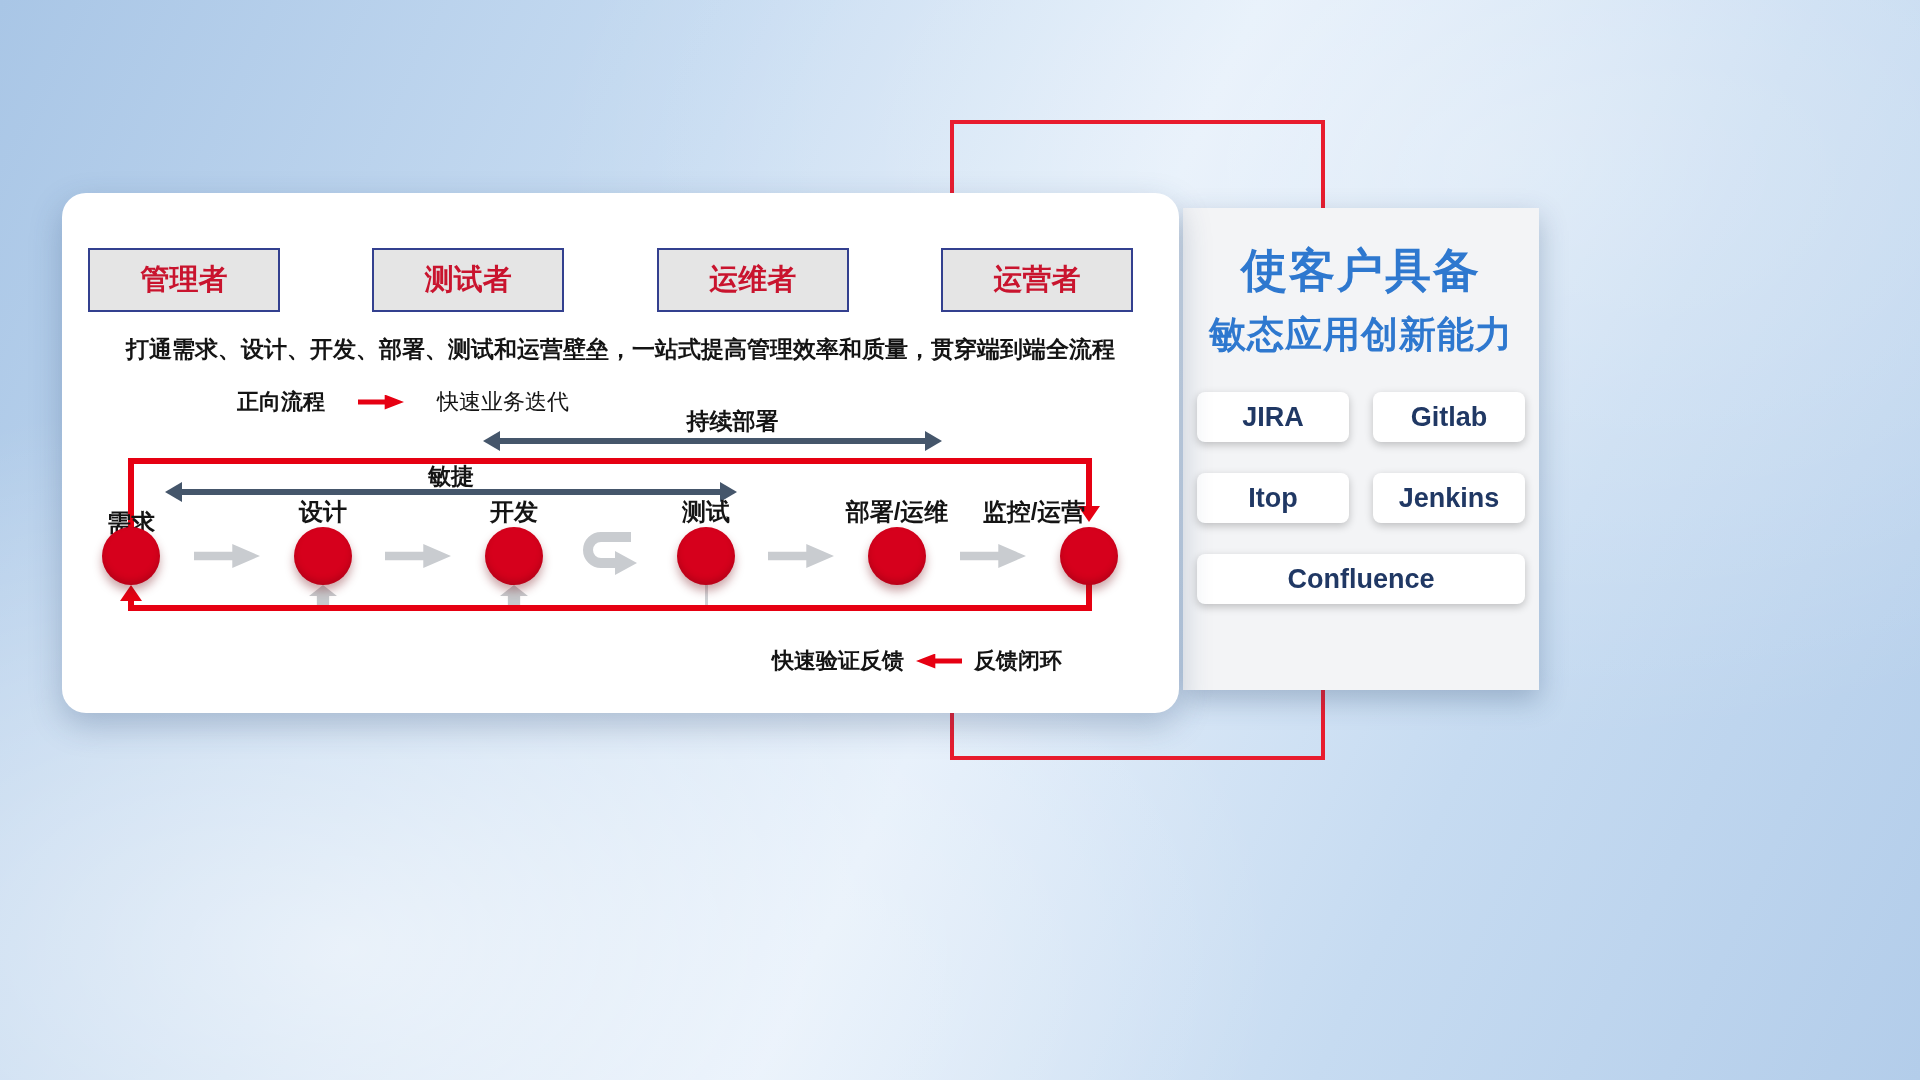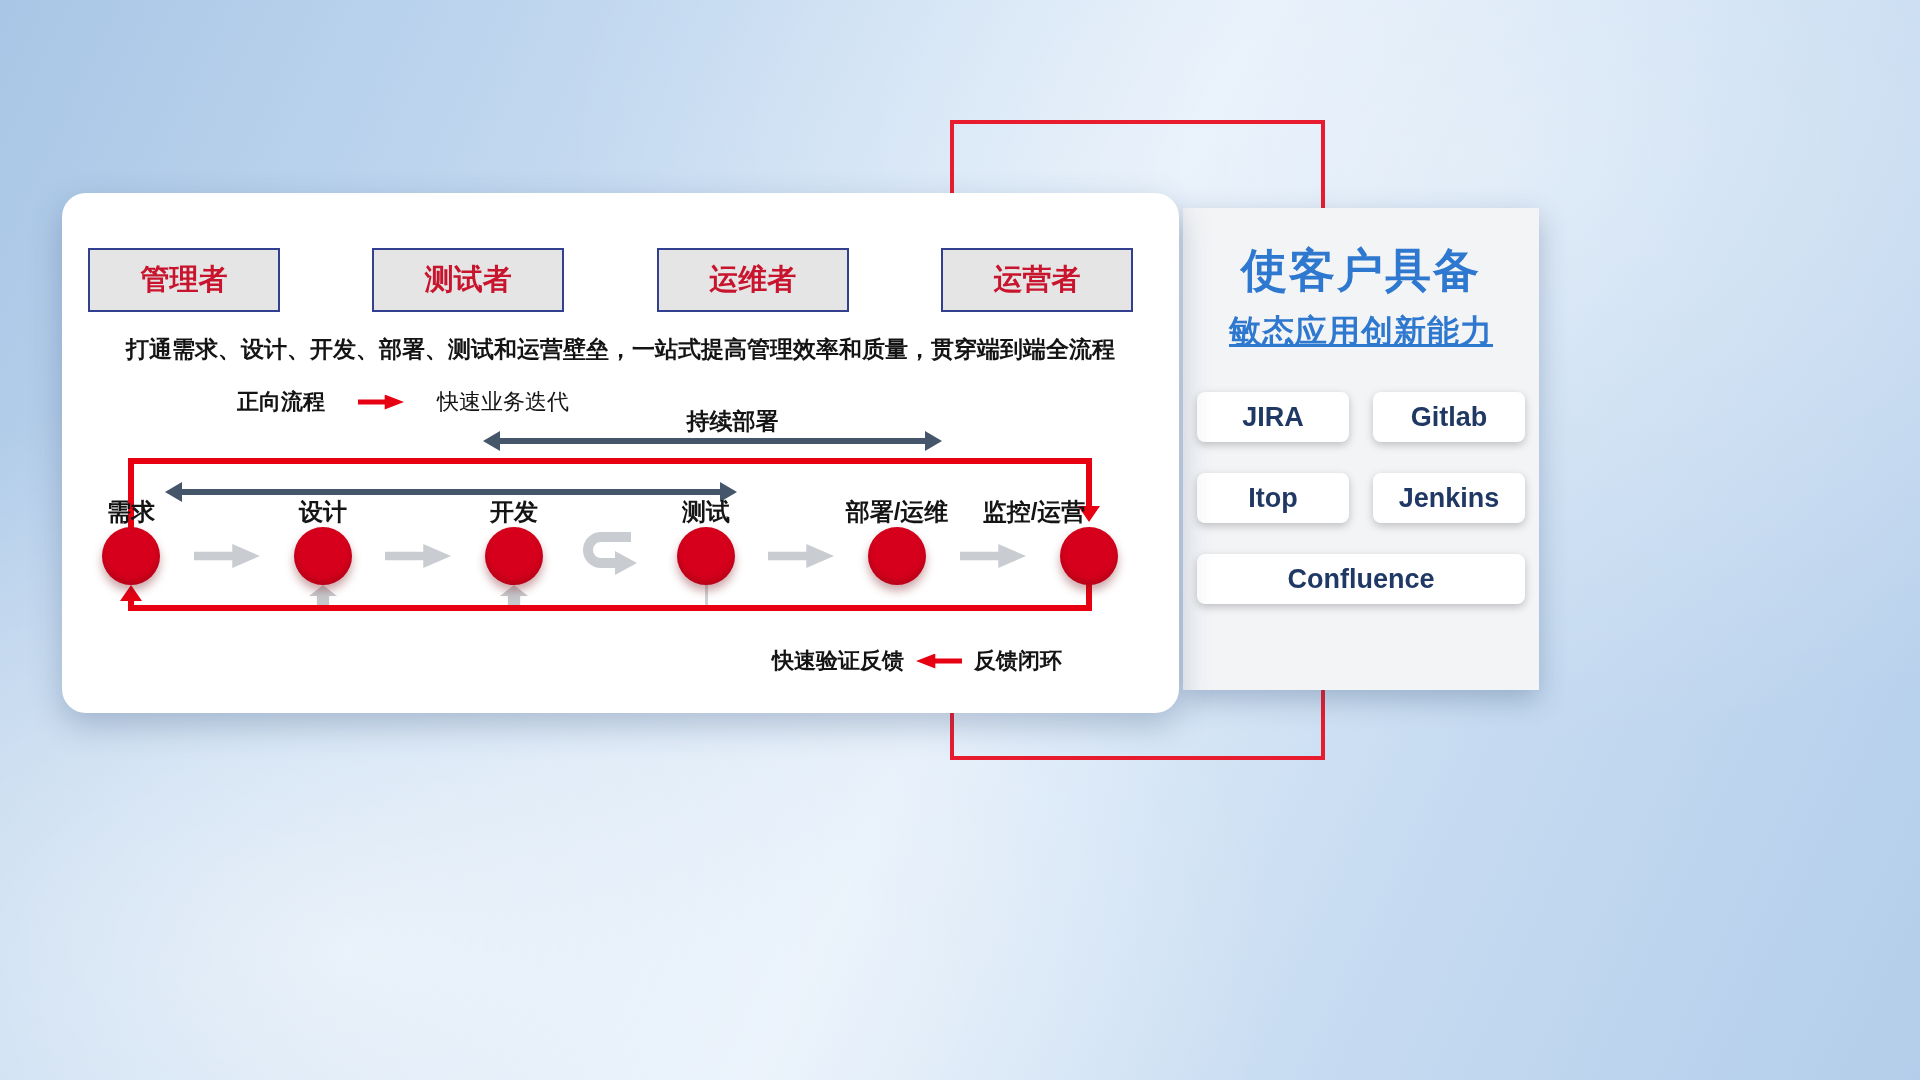--- a/index.html
+++ b/index.html
@@ -95,21 +95,21 @@
   .side-panel {
     position:absolute; left:1183px; top:208px; width:356px; height:482px;
     background:#f3f4f6; z-index:2;
     box-shadow:0 10px 26px rgba(40,70,110,.3);
   }
   .side-title {
     position:absolute; left:0; right:0; text-align:center;
     color:#2e78cf; font-weight:bold; white-space:nowrap;
   }
   .side-title.l1 { top:32px; font-size:46px; letter-spacing:2px; }
-  .side-title.l2 { top:102px; font-size:32px; letter-spacing:1px;text-decoration:underline; }
+  .side-title.l2 { top:102px; font-size:37px; letter-spacing:1px; }
   .tools-grid {
     position:absolute; left:14px; right:14px; top:184px;
     display:grid; grid-template-columns:1fr 1fr; column-gap:24px; row-gap:31px;
   }
   .tool-box {
     height:50px; background:#fff; border-radius:8px;
     display:flex; align-items:center; justify-content:center;
     font-size:27px; font-weight:bold; color:#203864;
     box-shadow:0 3px 9px rgba(0,0,0,.22);
   }
@@ -143,37 +143,38 @@
 
     <div class="legend-row" style="left:175px; top:194px;gap:33px;">
       <span class="legend-bold">正向流程</span>
       <span class="red-arrow-right"></span>
       <span class="legend-plain">快速业务迭代</span>
     </div>
 
     <div class="span-label" style="left:448px; width:445px; top:213px;">持续部署</div>
     <div class="double-arrow" style="left:428px; top:245px; width:445px;"></div>
 
+    <div class="span-label" style="left:110px; width:558px; top:268px;">敏捷</div>
     <div class="double-arrow" style="left:110px; top:296px; width:558px;"></div>
 
     <div class="redline" style="left:66px; top:265px; width:964px; height:6px;"></div>
     <div class="redline" style="left:66px; top:265px; width:6px; height:72px;"></div>
     <div class="redline" style="left:1024px; top:265px; width:6px; height:50px;"></div>
     <div class="red-head-down" style="left:1016px; top:313px;"></div>
 
     <div class="redline" style="left:66px; top:412px; width:964px; height:6px;"></div>
     <div class="redline" style="left:1024px; top:390px; width:6px; height:28px;"></div>
     <div class="redline" style="left:66px; top:406px; width:6px; height:12px;"></div>
     <div class="red-head-up" style="left:58px; top:392px;"></div>
 
     <div class="up-arrow" style="left:247px;"></div>
     <div class="up-arrow" style="left:438px;"></div>
     <div class="thin-drop" style="left:643px;"></div>
 
-    <div class="stage-label" style="left:-31px;">需求</div>
+    <div class="stage-label" style="left:-31px;margin-top:11px;">需求</div>
     <div class="stage-label" style="left:161px;">设计</div>
     <div class="stage-label" style="left:352px;">开发</div>
     <div class="stage-label" style="left:544px;">测试</div>
     <div class="stage-label" style="left:735px;">部署/运维</div>
     <div class="stage-label" style="left:872px;">监控/运营</div>
 
     <div class="stage-node" style="left:40px;"></div>
     <div class="stage-node" style="left:232px;"></div>
     <div class="stage-node" style="left:423px;"></div>
     <div class="stage-node" style="left:615px;"></div>

